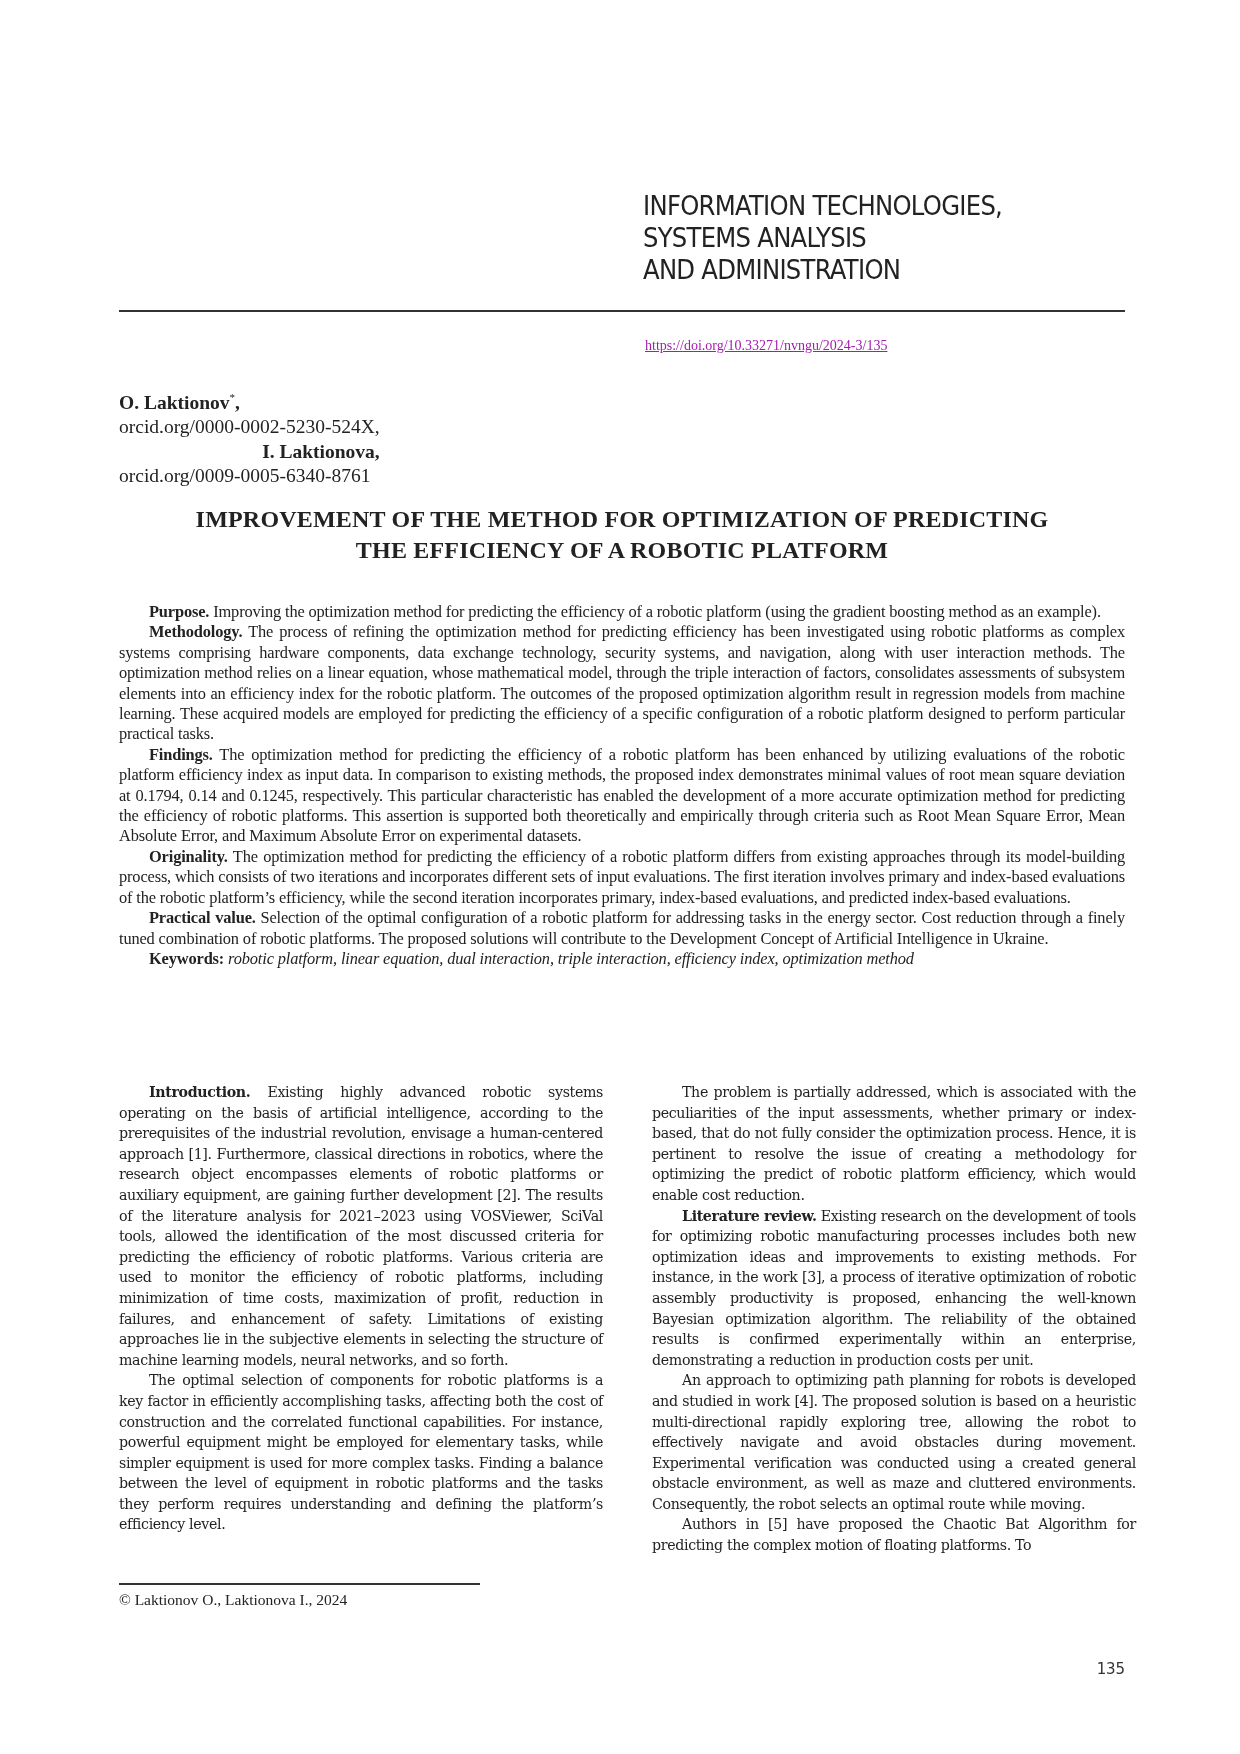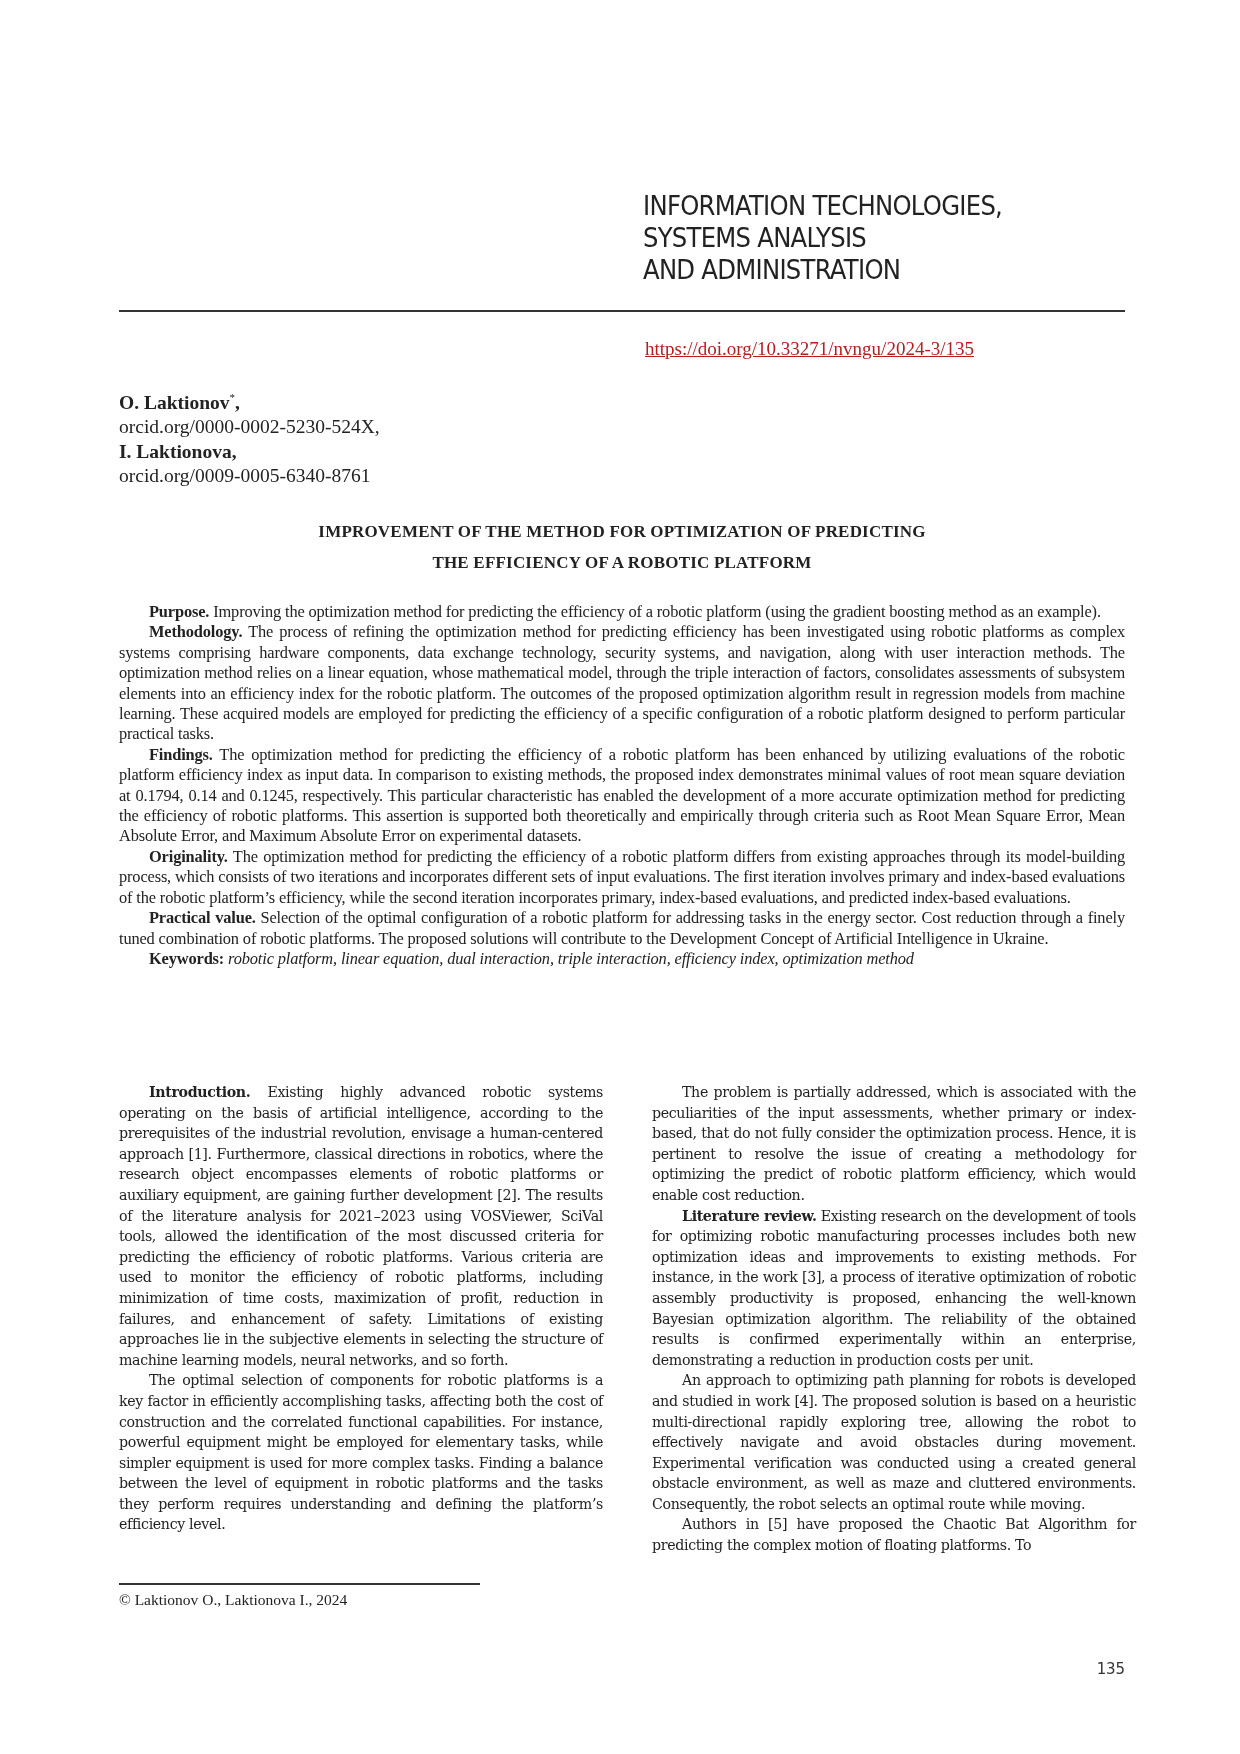--- a/index.html
+++ b/index.html
@@ -7,32 +7,32 @@
   .page { position: absolute; left: 0; top: 0; width: 1240px; height: 1754px; }
 
   .section-head {
     position: absolute; left: 643px; top: 190px; width: 480px;
     font-family: "DejaVu Sans", sans-serif; font-size: 27px; line-height: 32px;
     letter-spacing: -0.8px; color: #222; font-weight: normal;
     transform: scaleX(0.9); transform-origin: left top;
   }
   .head-rule { position: absolute; left: 119px; top: 310px; width: 1006px; height: 2px; background: #333; }
 
-  .doi { position: absolute; left: 645px; top: 338px; font-family: "Liberation Serif", serif; font-size: 19px; color: #b91c1c; text-decoration: underline; }
+  .doi { position: absolute; left: 645px; top: 338px; font-family: "Liberation Serif", serif; font-size: 14px; color: #a21caf; text-decoration: underline; }
 
   .authors { position: absolute; left: 119px; top: 385px; font-family: "Liberation Serif", serif; font-size: 19.5px; line-height: 24.5px; color: #222; }
-  .authors .name { font-weight: bold; }
+  .authors .name { font-weight: bold; text-align: right; }
   .authors sup { font-size: 11px; }
 
   .affil { position: absolute; left: 645px; top: 386px; font-family: "Liberation Serif", serif; font-size: 17px; line-height: 21px; color: #222; }
   .affil a { color: #1a22c8; text-decoration: underline; }
   .affil sup { font-size: 10px; }
 
-  .title { position: absolute; left: 119px; top: 516px; width: 1006px; text-align: center;
-    font-family: "Liberation Serif", serif; font-weight: bold; font-size: 17px; line-height: 31px; color: #222; letter-spacing: 0.2px; }
+  .title { position: absolute; left: 119px; top: 504px; width: 1006px; text-align: center;
+    font-family: "Liberation Serif", serif; font-weight: bold; font-size: 24px; line-height: 31px; color: #222; letter-spacing: 0.2px; }
 
   .abstract { position: absolute; left: 119px; top: 587px; width: 1006px;
     font-family: "Liberation Serif", serif; font-size: 16.4px; line-height: 20.4px; color: #222; text-align: justify; letter-spacing: -0.15px; margin-top: 15px; }
   .abstract p { margin: 0; text-indent: 30px; }
   .abstract b { font-weight: bold; }
   .abstract i { font-style: italic; }
 
   .col { position: absolute; top: 1082px; width: 484px;
     font-family: "DejaVu Serif", serif; font-size: 14.2px; line-height: 20.6px; color: #222; text-align: justify; letter-spacing: -0.35px; }
   .col p { margin: 0; text-indent: 30px; }

